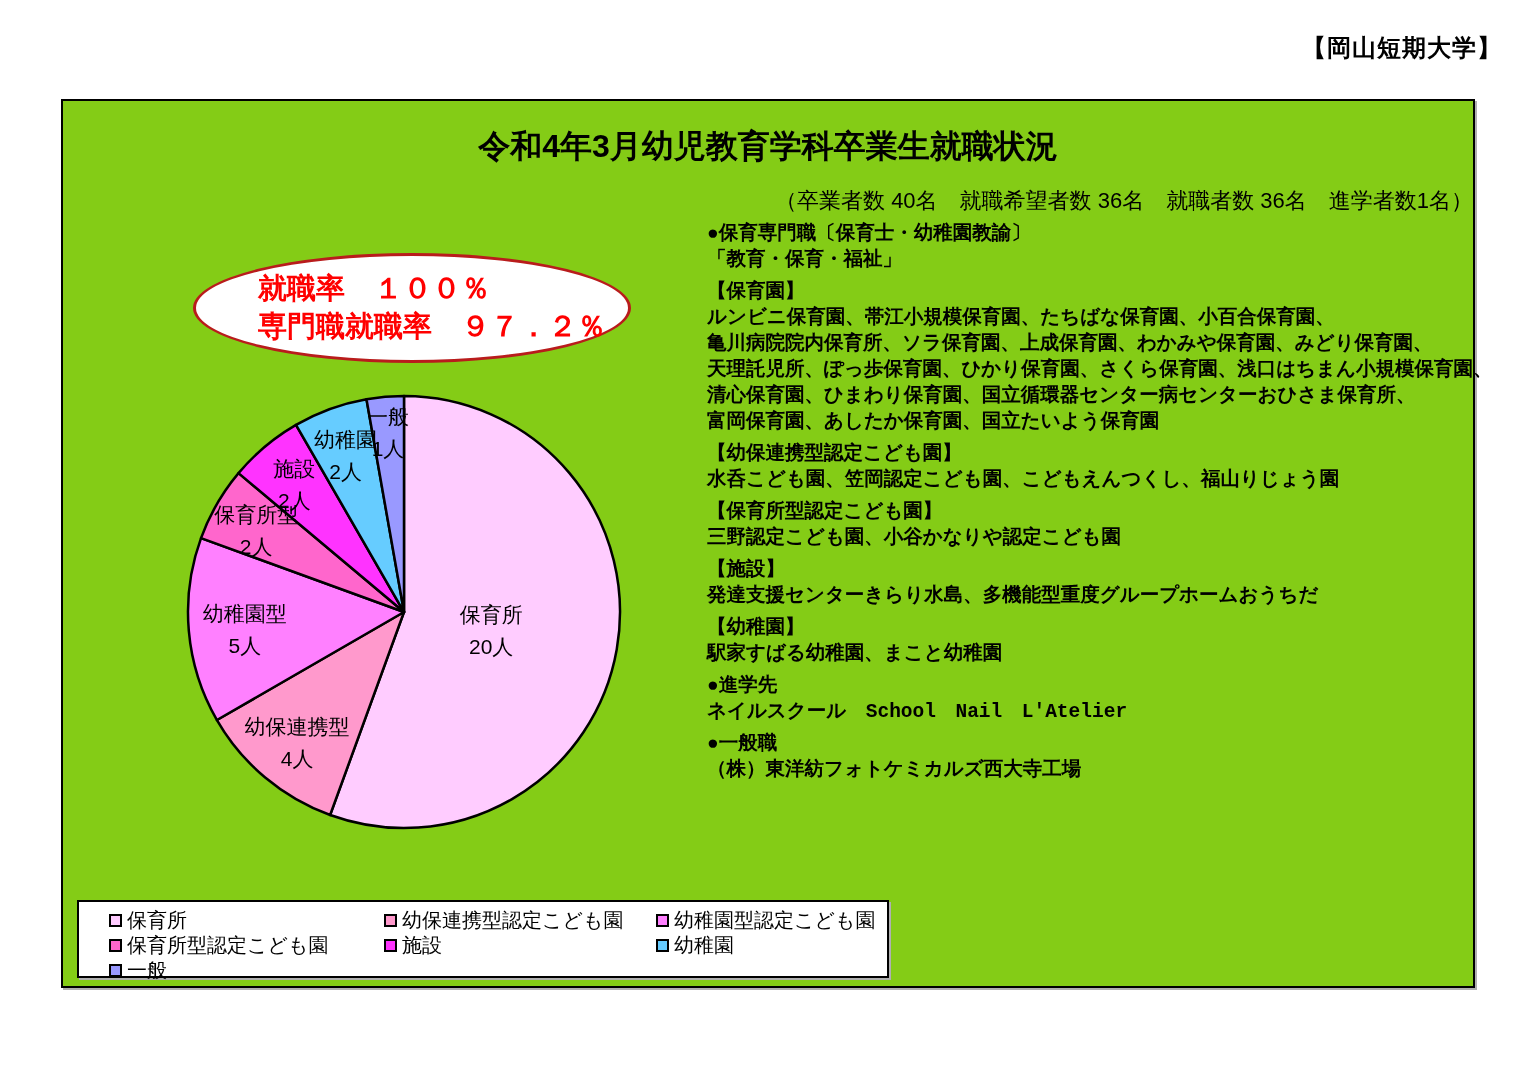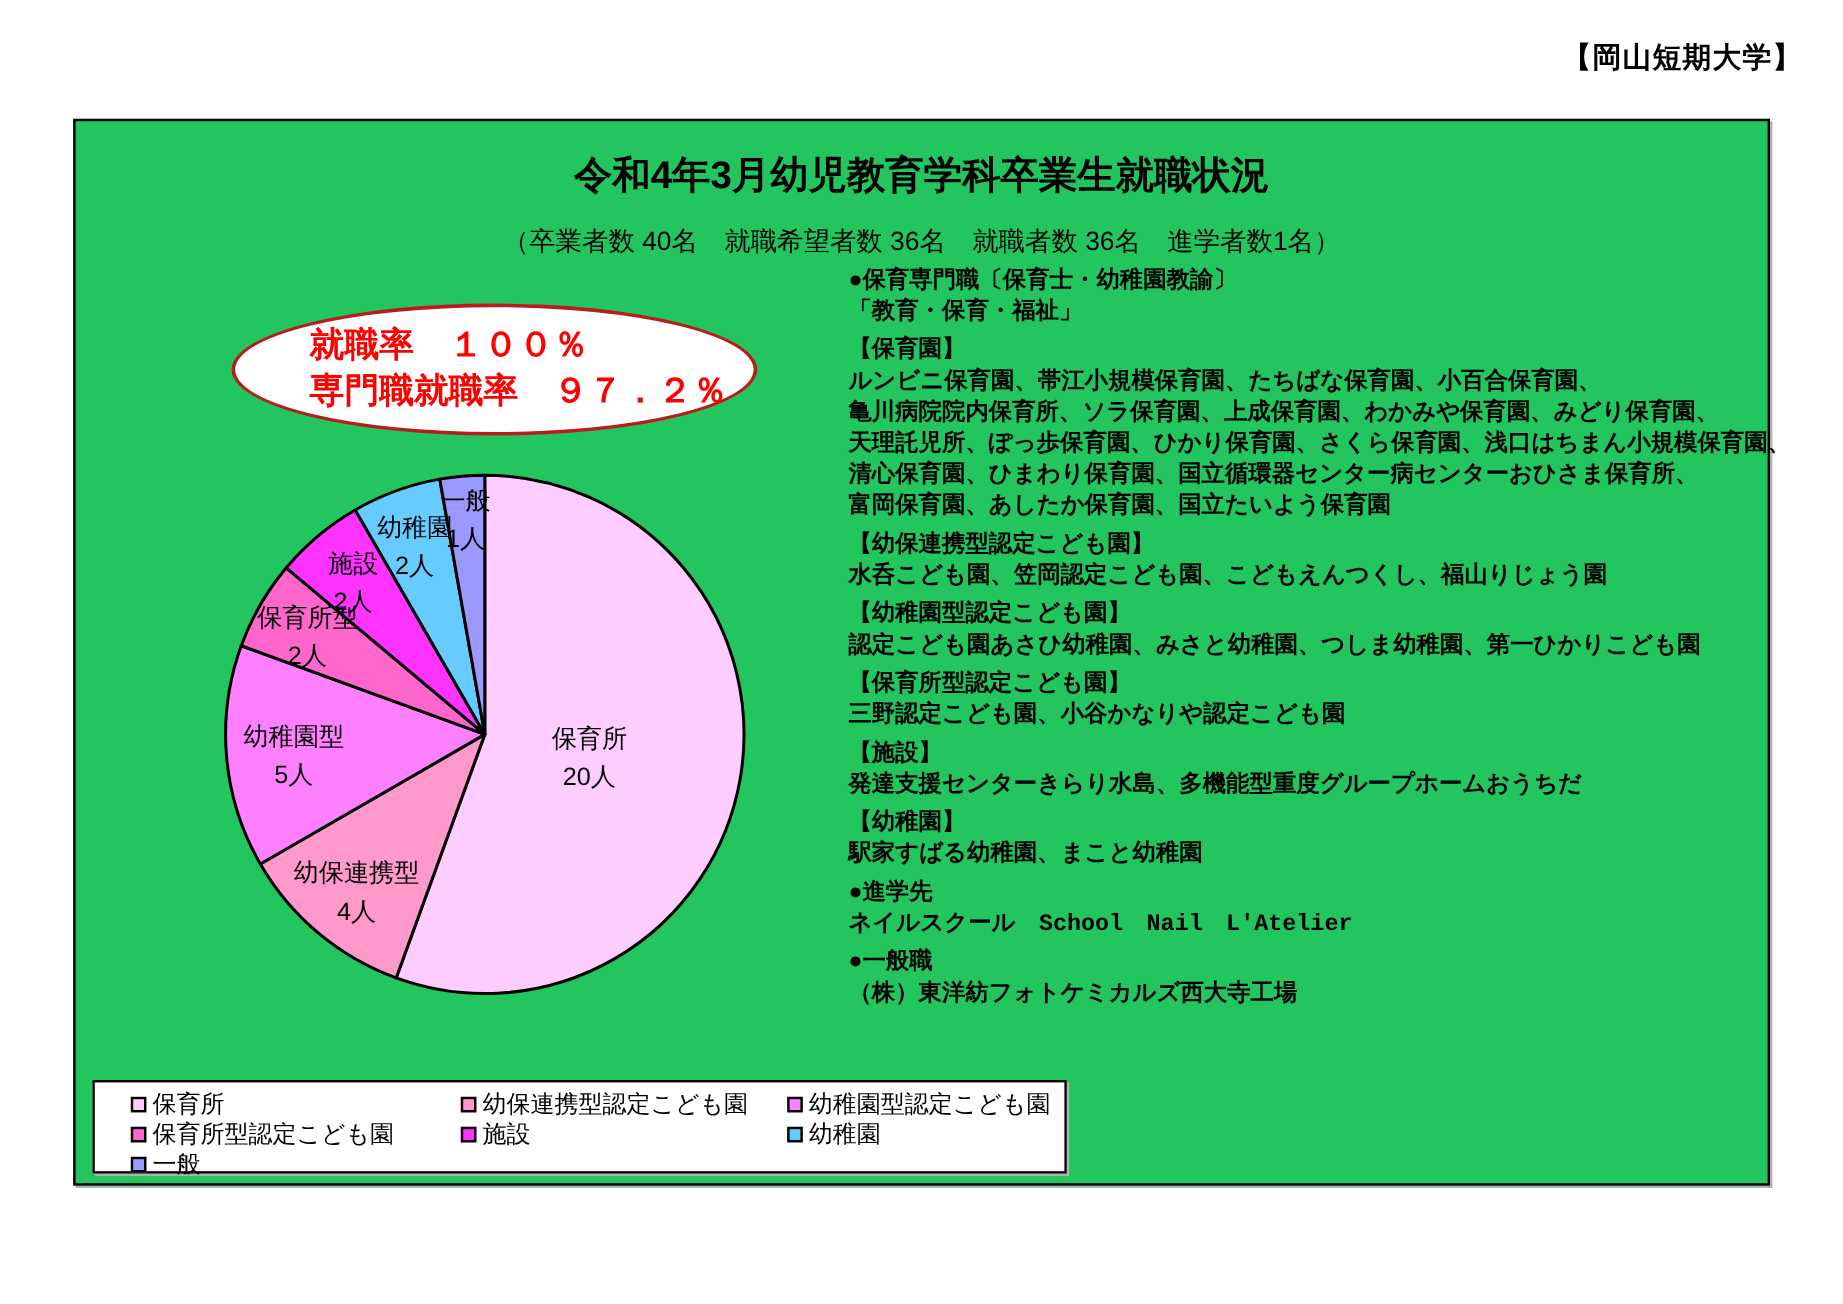--- a/index.html
+++ b/index.html
@@ -9,29 +9,29 @@
     font-family:"Liberation Sans","DejaVu Sans",sans-serif;
     position:relative; overflow:hidden;
   }
   .uni-tag {
     position:absolute; top:32px; right:34px;
     font-size:24px; font-weight:bold; letter-spacing:1px;
   }
   .main-box {
     position:absolute; left:61px; top:99px;
     width:1410px; height:885px;
-    border:2px solid #000; background:#22c55e;
+    border:2px solid #000; background:#84cc16;
     box-shadow:2px 2px 0 #b0b0b0;
   }
   .title {
     text-align:center; font-size:32px; font-weight:bold;
     margin-top:24px;
   }
   .subtitle {
-    text-align:center; font-size:22px; margin-top:17px;
+    text-align:right; font-size:22px; margin-top:17px;
   }
   .highlight-ellipse {
     position:absolute; left:130px; top:152px;
     width:438px; height:110px;
     border:3px solid #b91c1c; border-radius:50%;
     box-sizing:border-box; background:#fff;
   }
   .highlight-text {
     position:absolute; left:62px; top:13px;
     font-size:29px; font-weight:bold; line-height:38px;
@@ -119,24 +119,20 @@
         <div class="section-line">亀川病院院内保育所、ソラ保育園、上成保育園、わかみや保育園、みどり保育園、</div>
         <div class="section-line">天理託児所、ぽっ歩保育園、ひかり保育園、さくら保育園、浅口はちまん小規模保育園、</div>
         <div class="section-line">清心保育園、ひまわり保育園、国立循環器センター病センターおひさま保育所、</div>
         <div class="section-line">富岡保育園、あしたか保育園、国立たいよう保育園</div>
       </div>
       <div class="section">
         <div class="section-header">【幼保連携型認定こども園】</div>
         <div class="section-line">水呑こども園、笠岡認定こども園、こどもえんつくし、福山りじょう園</div>
       </div>
       <div class="section">
-        <div class="section-header">【幼稚園型認定こども園】</div>
-        <div class="section-line">認定こども園あさひ幼稚園、みさと幼稚園、つしま幼稚園、第一ひかりこども園</div>
-      </div>
-      <div class="section">
         <div class="section-header">【保育所型認定こども園】</div>
         <div class="section-line">三野認定こども園、小谷かなりや認定こども園</div>
       </div>
       <div class="section">
         <div class="section-header">【施設】</div>
         <div class="section-line">発達支援センターきらり水島、多機能型重度グループホームおうちだ</div>
       </div>
       <div class="section">
         <div class="section-header">【幼稚園】</div>
         <div class="section-line">駅家すばる幼稚園、まこと幼稚園</div>

